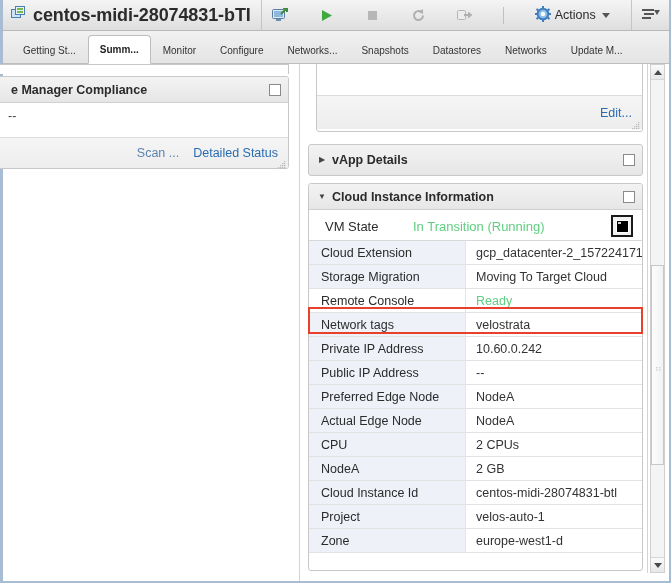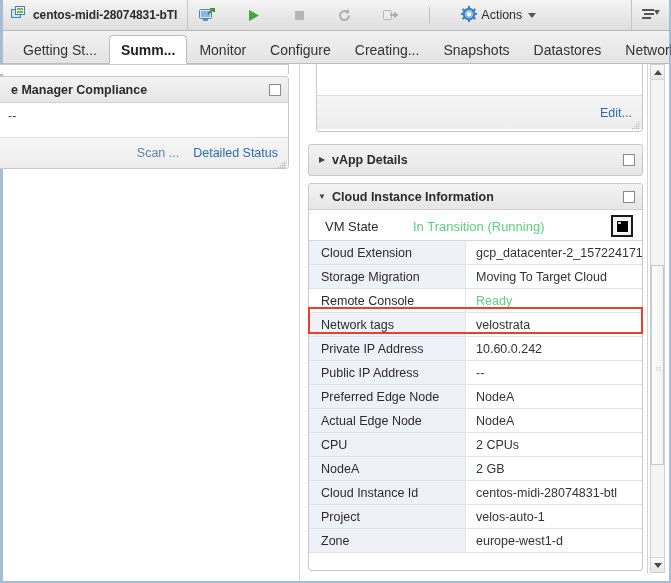--- a/index.html
+++ b/index.html
@@ -38,21 +38,21 @@
     box-sizing: border-box;
   }
   .vm-title-block {
     display: flex;
     align-items: center;
     padding: 0 10px 0 8px;
     height: 100%;
     border-right: 1px solid #c5c5c5;
   }
   .vm-title-text {
-    font-size: 12px;
+    font-size: 18px;
     font-weight: bold;
     color: #2b2b2b;
     margin-left: 7px;
     letter-spacing: -0.1px;
     white-space: nowrap;
   }
   .tb-icons {
     display: flex;
     align-items: center;
     height: 100%;
@@ -111,21 +111,21 @@
     display: flex;
     align-items: flex-end;
     padding-left: 8px;
     box-sizing: border-box;
     position: relative;
   }
   .tab {
     height: 27px;
     line-height: 27px;
     padding: 0 11px;
-    font-size: 14px;
+    font-size: 10px;
     color: #333;
     cursor: pointer;
     white-space: nowrap;
     border: 1px solid transparent;
     border-bottom: none;
     box-sizing: border-box;
   }
   .tab.active {
     background: #ffffff;
     border: 1px solid #bdbdbd;
@@ -534,21 +534,21 @@
         </svg>
       </span>
     </div>
   </div>
 
   <div class="tabbar">
     <div class="tab">Getting St...</div>
     <div class="tab active">Summ...</div>
     <div class="tab">Monitor</div>
     <div class="tab">Configure</div>
-    <div class="tab">Creating...</div>
+    <div class="tab">Networks...</div>
     <div class="tab">Snapshots</div>
     <div class="tab">Datastores</div>
     <div class="tab">Networks</div>
     <div class="tab">Update M...</div>
   </div>
 
   <div class="content">
 
     <div class="left-pane">
       <div class="top-strip"></div>

